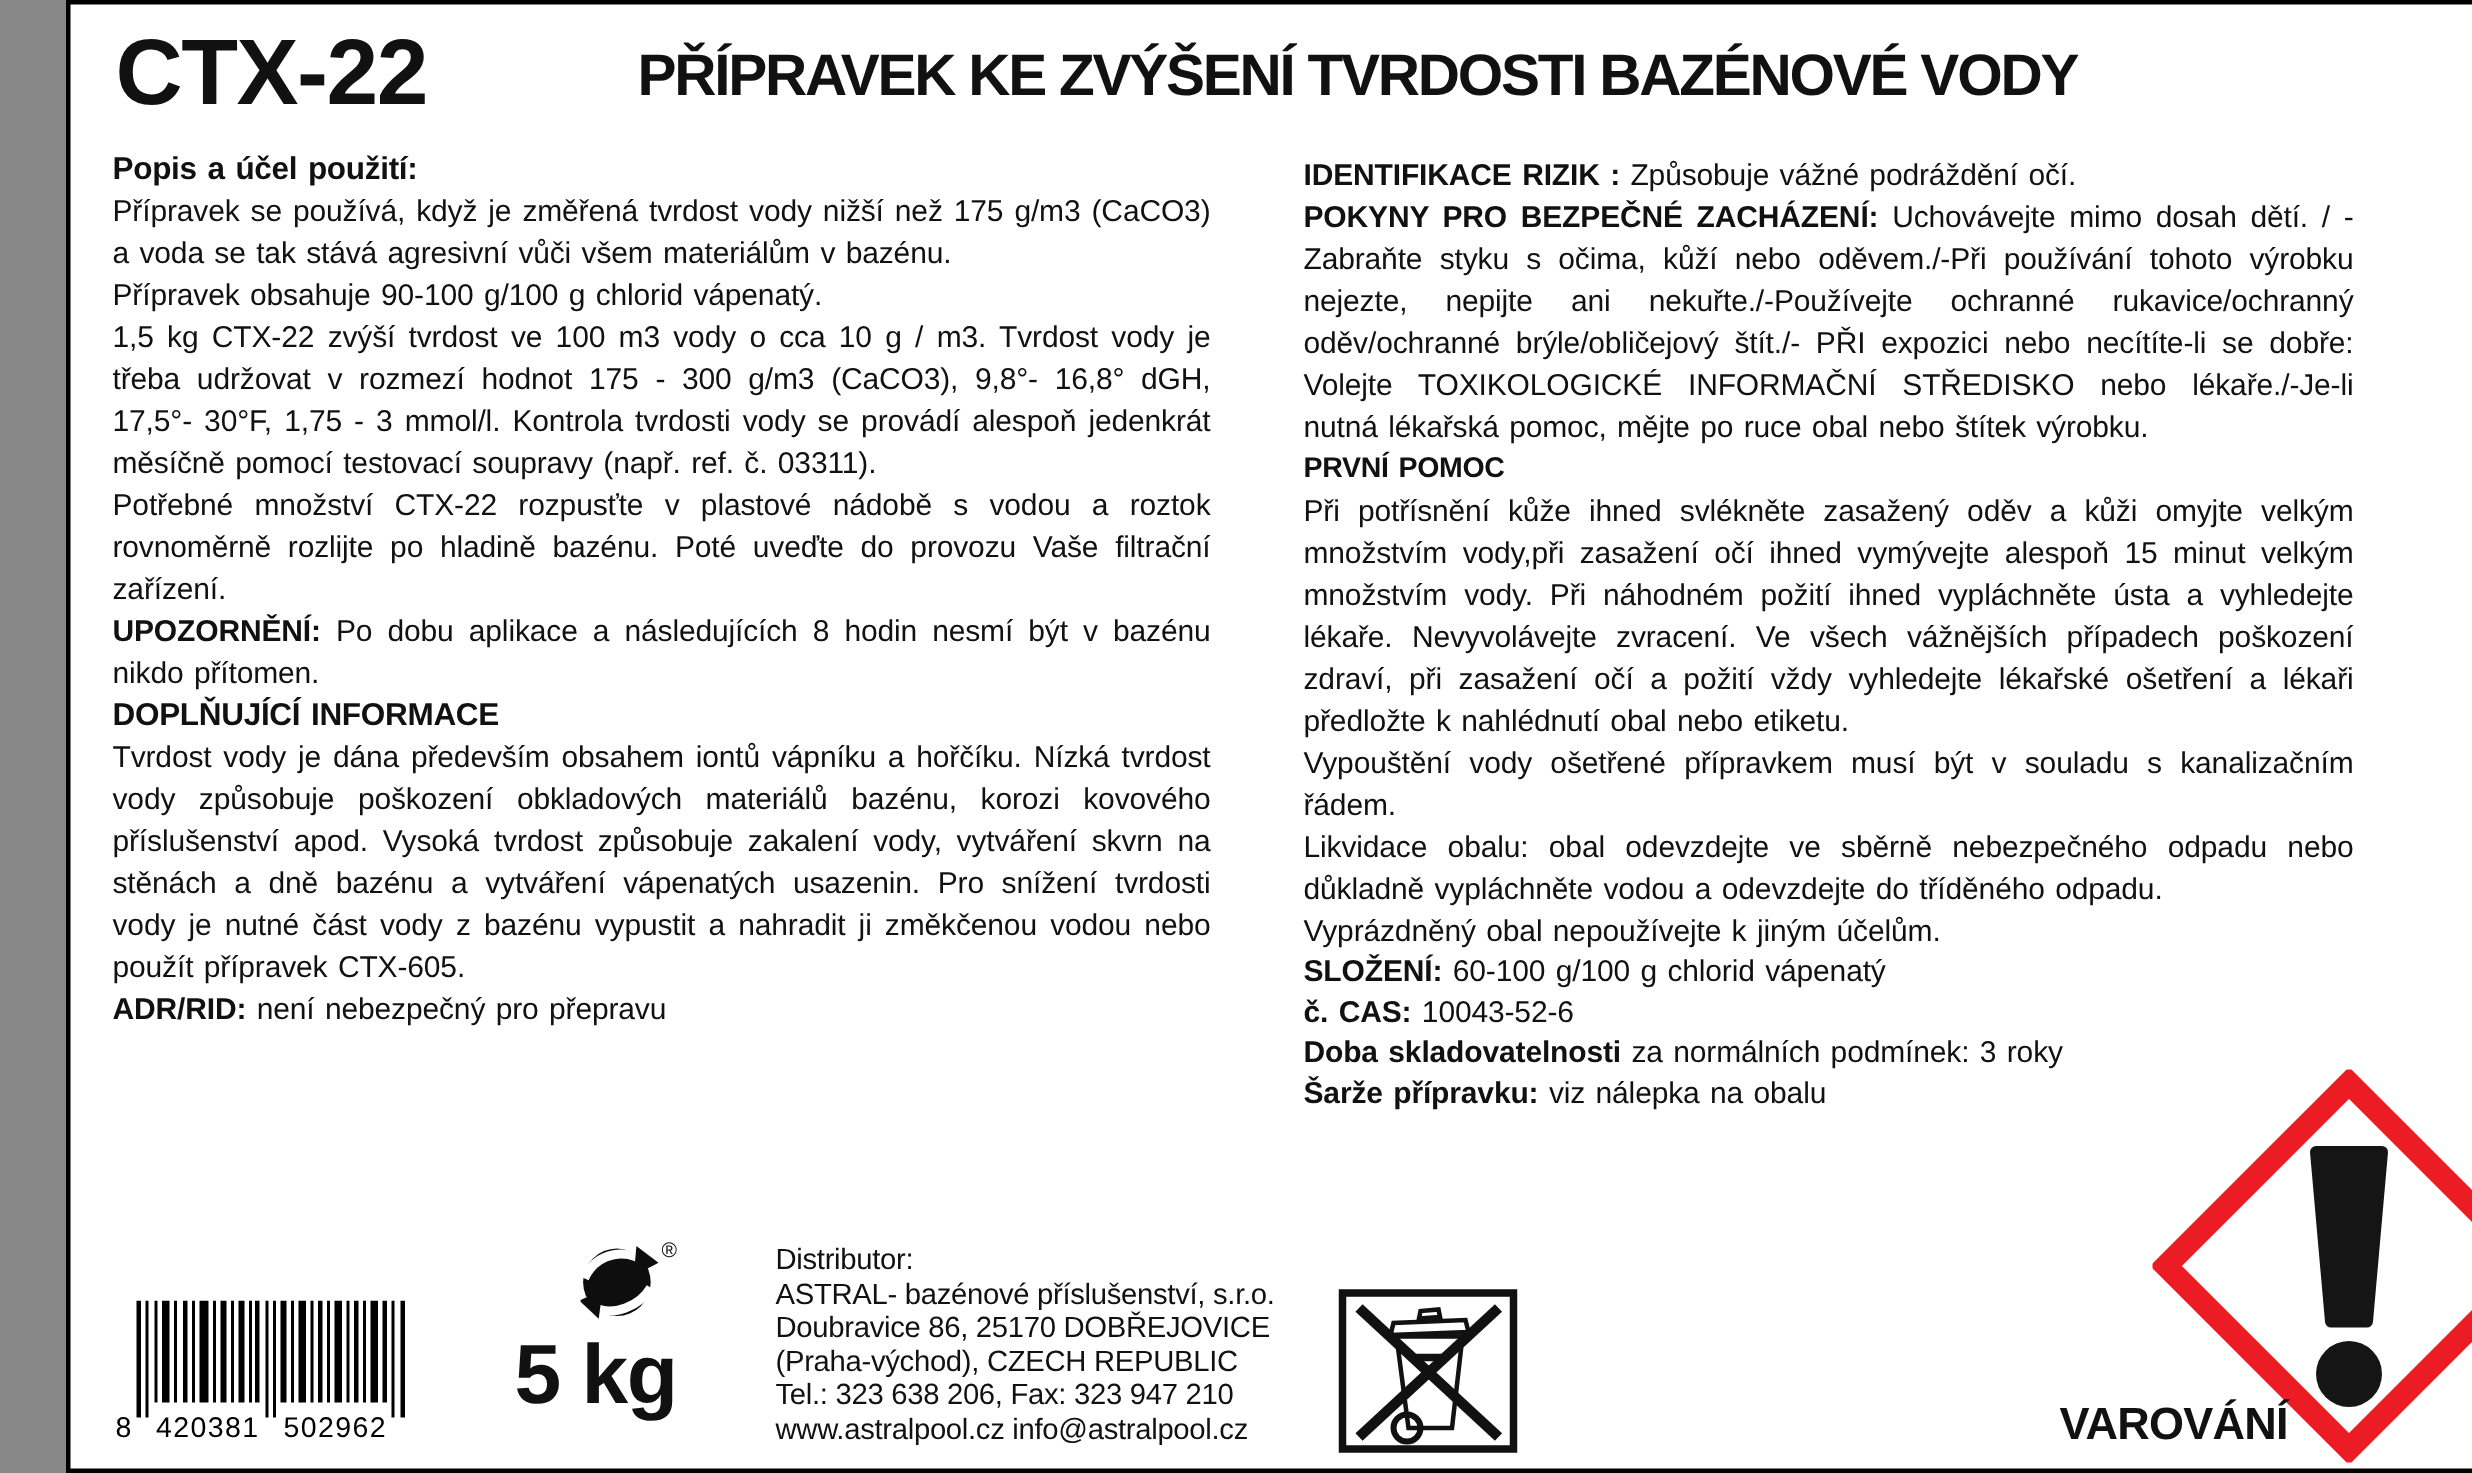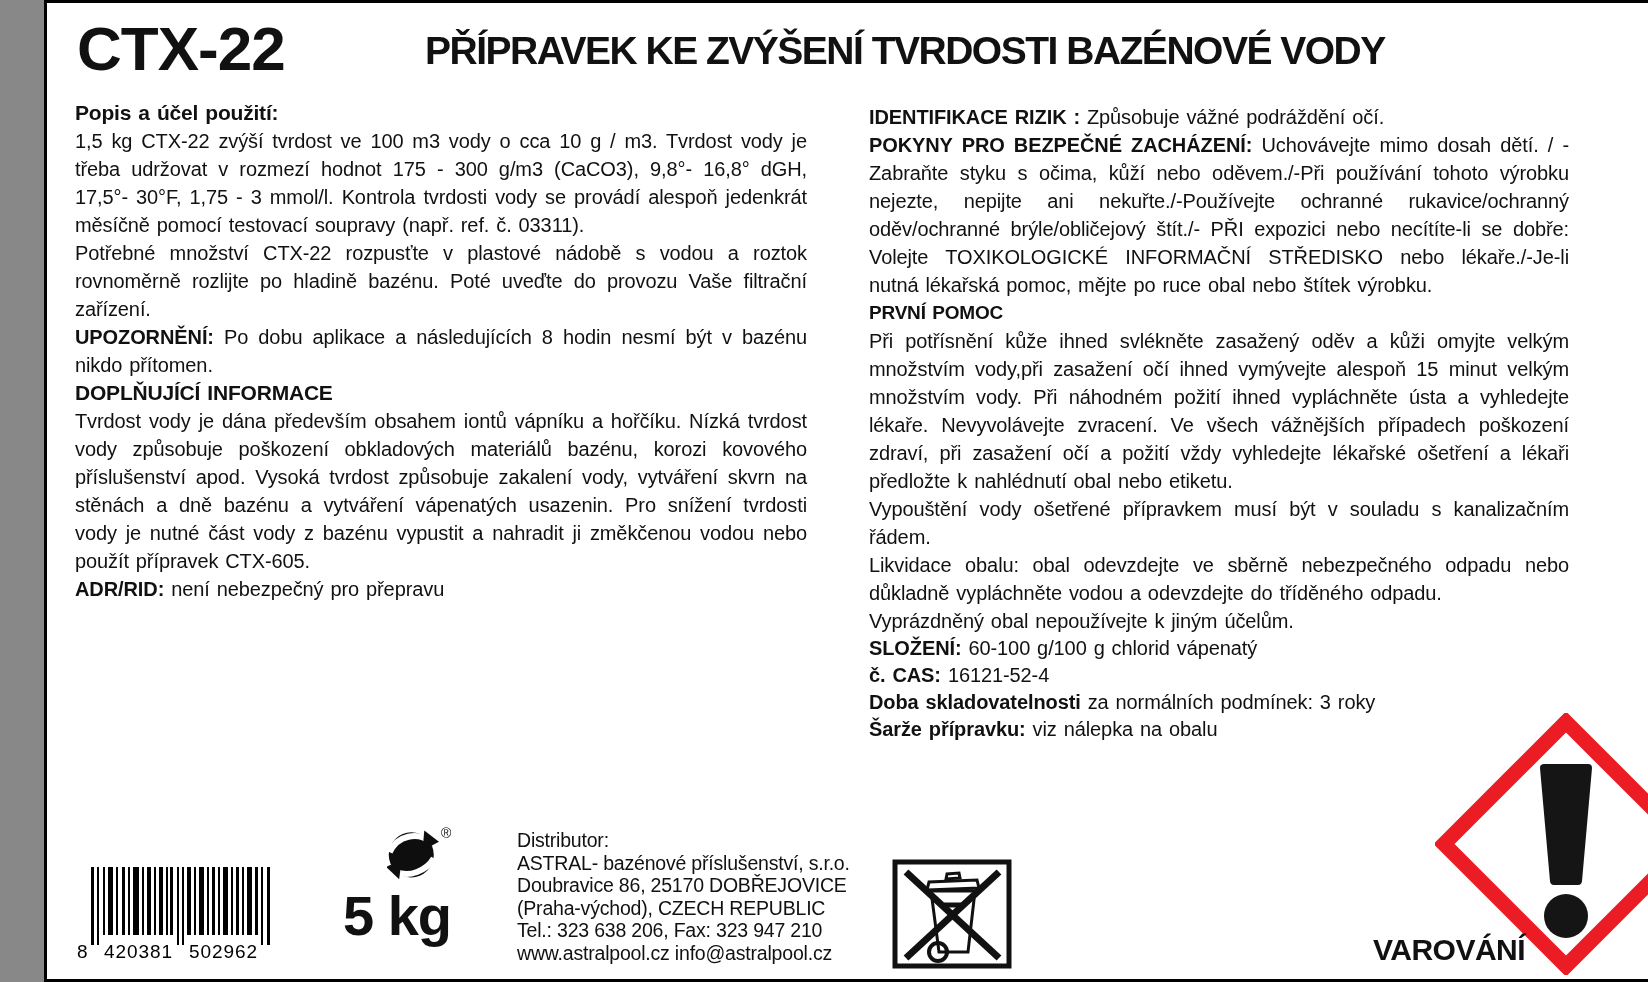--- a/index.html
+++ b/index.html
@@ -27,20 +27,22 @@
 </head>
 <body>
 
 <div class="page">
 
   <div class="code">CTX-22</div>
   <div class="title">PŘÍPRAVEK KE ZVÝŠENÍ TVRDOSTI BAZÉNOVÉ VODY</div>
 
   <div id="left-col" class="col">
     <h2>Popis a účel použití:</h2>
+    <p>Přípravek se používá, když je změřená tvrdost vody nižší než 175 g/m3 (CaCO3) a voda se tak stává agresivní vůči všem materiálům v bazénu.</p>
+    <p class="mb20">Přípravek obsahuje 90-100 g/100 g chlorid vápenatý.</p>
 
     <p>1,5 kg CTX-22 zvýší tvrdost ve 100 m3 vody o cca 10 g / m3. Tvrdost vody je třeba udržovat v rozmezí hodnot 175 - 300 g/m3 (CaCO3), 9,8°- 16,8° dGH, 17,5°- 30°F, 1,75 - 3 mmol/l. Kontrola tvrdosti vody se provádí alespoň jedenkrát měsíčně pomocí testovací soupravy (např. ref. č. 03311).</p>
     <p>Potřebné množství CTX-22 rozpusťte v plastové nádobě s vodou a roztok rovnoměrně rozlijte po hladině bazénu. Poté uveďte do provozu Vaše filtrační zařízení.</p>
     <p class="mb16"><b>UPOZORNĚNÍ:</b><span> Po dobu aplikace a následujících 8 hodin nesmí být v bazénu nikdo přítomen.</span></p>
 
     <h2 class="mb4">DOPLŇUJÍCÍ INFORMACE</h2>
     <p class="mb24">Tvrdost vody je dána především obsahem iontů vápníku a hořčíku. Nízká tvrdost vody způsobuje poškození obkladových materiálů bazénu, korozi kovového příslušenství apod. Vysoká tvrdost způsobuje zakalení vody, vytváření skvrn na stěnách a dně bazénu a vytváření vápenatých usazenin. Pro snížení tvrdosti vody je nutné část vody z bazénu vypustit a nahradit ji změkčenou vodou nebo použít přípravek CTX-605.</p>
 
     <p><b>ADR/RID:</b><span> není nebezpečný pro přepravu</span></p>
   </div>
@@ -51,21 +53,21 @@
 
     <h2 style="font-size:19px;">PRVNÍ POMOC</h2>
     <p class="mb16">Při potřísnění kůže ihned svlékněte zasažený oděv a kůži omyjte velkým množstvím vody,při zasažení očí ihned vymývejte alespoň 15 minut velkým množstvím vody. Při náhodném požití ihned vypláchněte ústa a vyhledejte lékaře. Nevyvolávejte zvracení. Ve všech vážnějších případech poškození zdraví, při zasažení očí a požití vždy vyhledejte lékařské ošetření a lékaři předložte k nahlédnutí obal nebo etiketu.</p>
 
     <p class="mb20">Vypouštění vody ošetřené přípravkem musí být v souladu s kanalizačním řádem.</p>
 
     <p>Likvidace obalu: obal odevzdejte ve sběrně nebezpečného odpadu nebo důkladně vypláchněte vodou a odevzdejte do tříděného odpadu.</p>
     <p class="mb16">Vyprázdněný obal nepoužívejte k jiným účelům.</p>
 
     <p class="tight"><b>SLOŽENÍ:</b><span> 60-100 g/100 g chlorid vápenatý</span></p>
-    <p class="tight"><b>č. CAS:</b><span> 16121-52-4</span></p>
+    <p class="tight"><b>č. CAS:</b><span> 10043-52-6</span></p>
     <p class="tight"><b>Doba skladovatelnosti</b><span> za normálních podmínek: 3 roky</span></p>
     <p class="tight"><b>Šarže přípravku:</b><span> viz nálepka na obalu</span></p>
   </div>
 
   <div class="barcode">
     <svg width="212" height="94" viewBox="0 0 212 94">
       <g fill="#000">
         <rect x="14" y="0" width="3" height="78"></rect>
           <rect x="20" y="0" width="2" height="78"></rect>
         <rect x="26" y="0" width="2" height="68"></rect>

